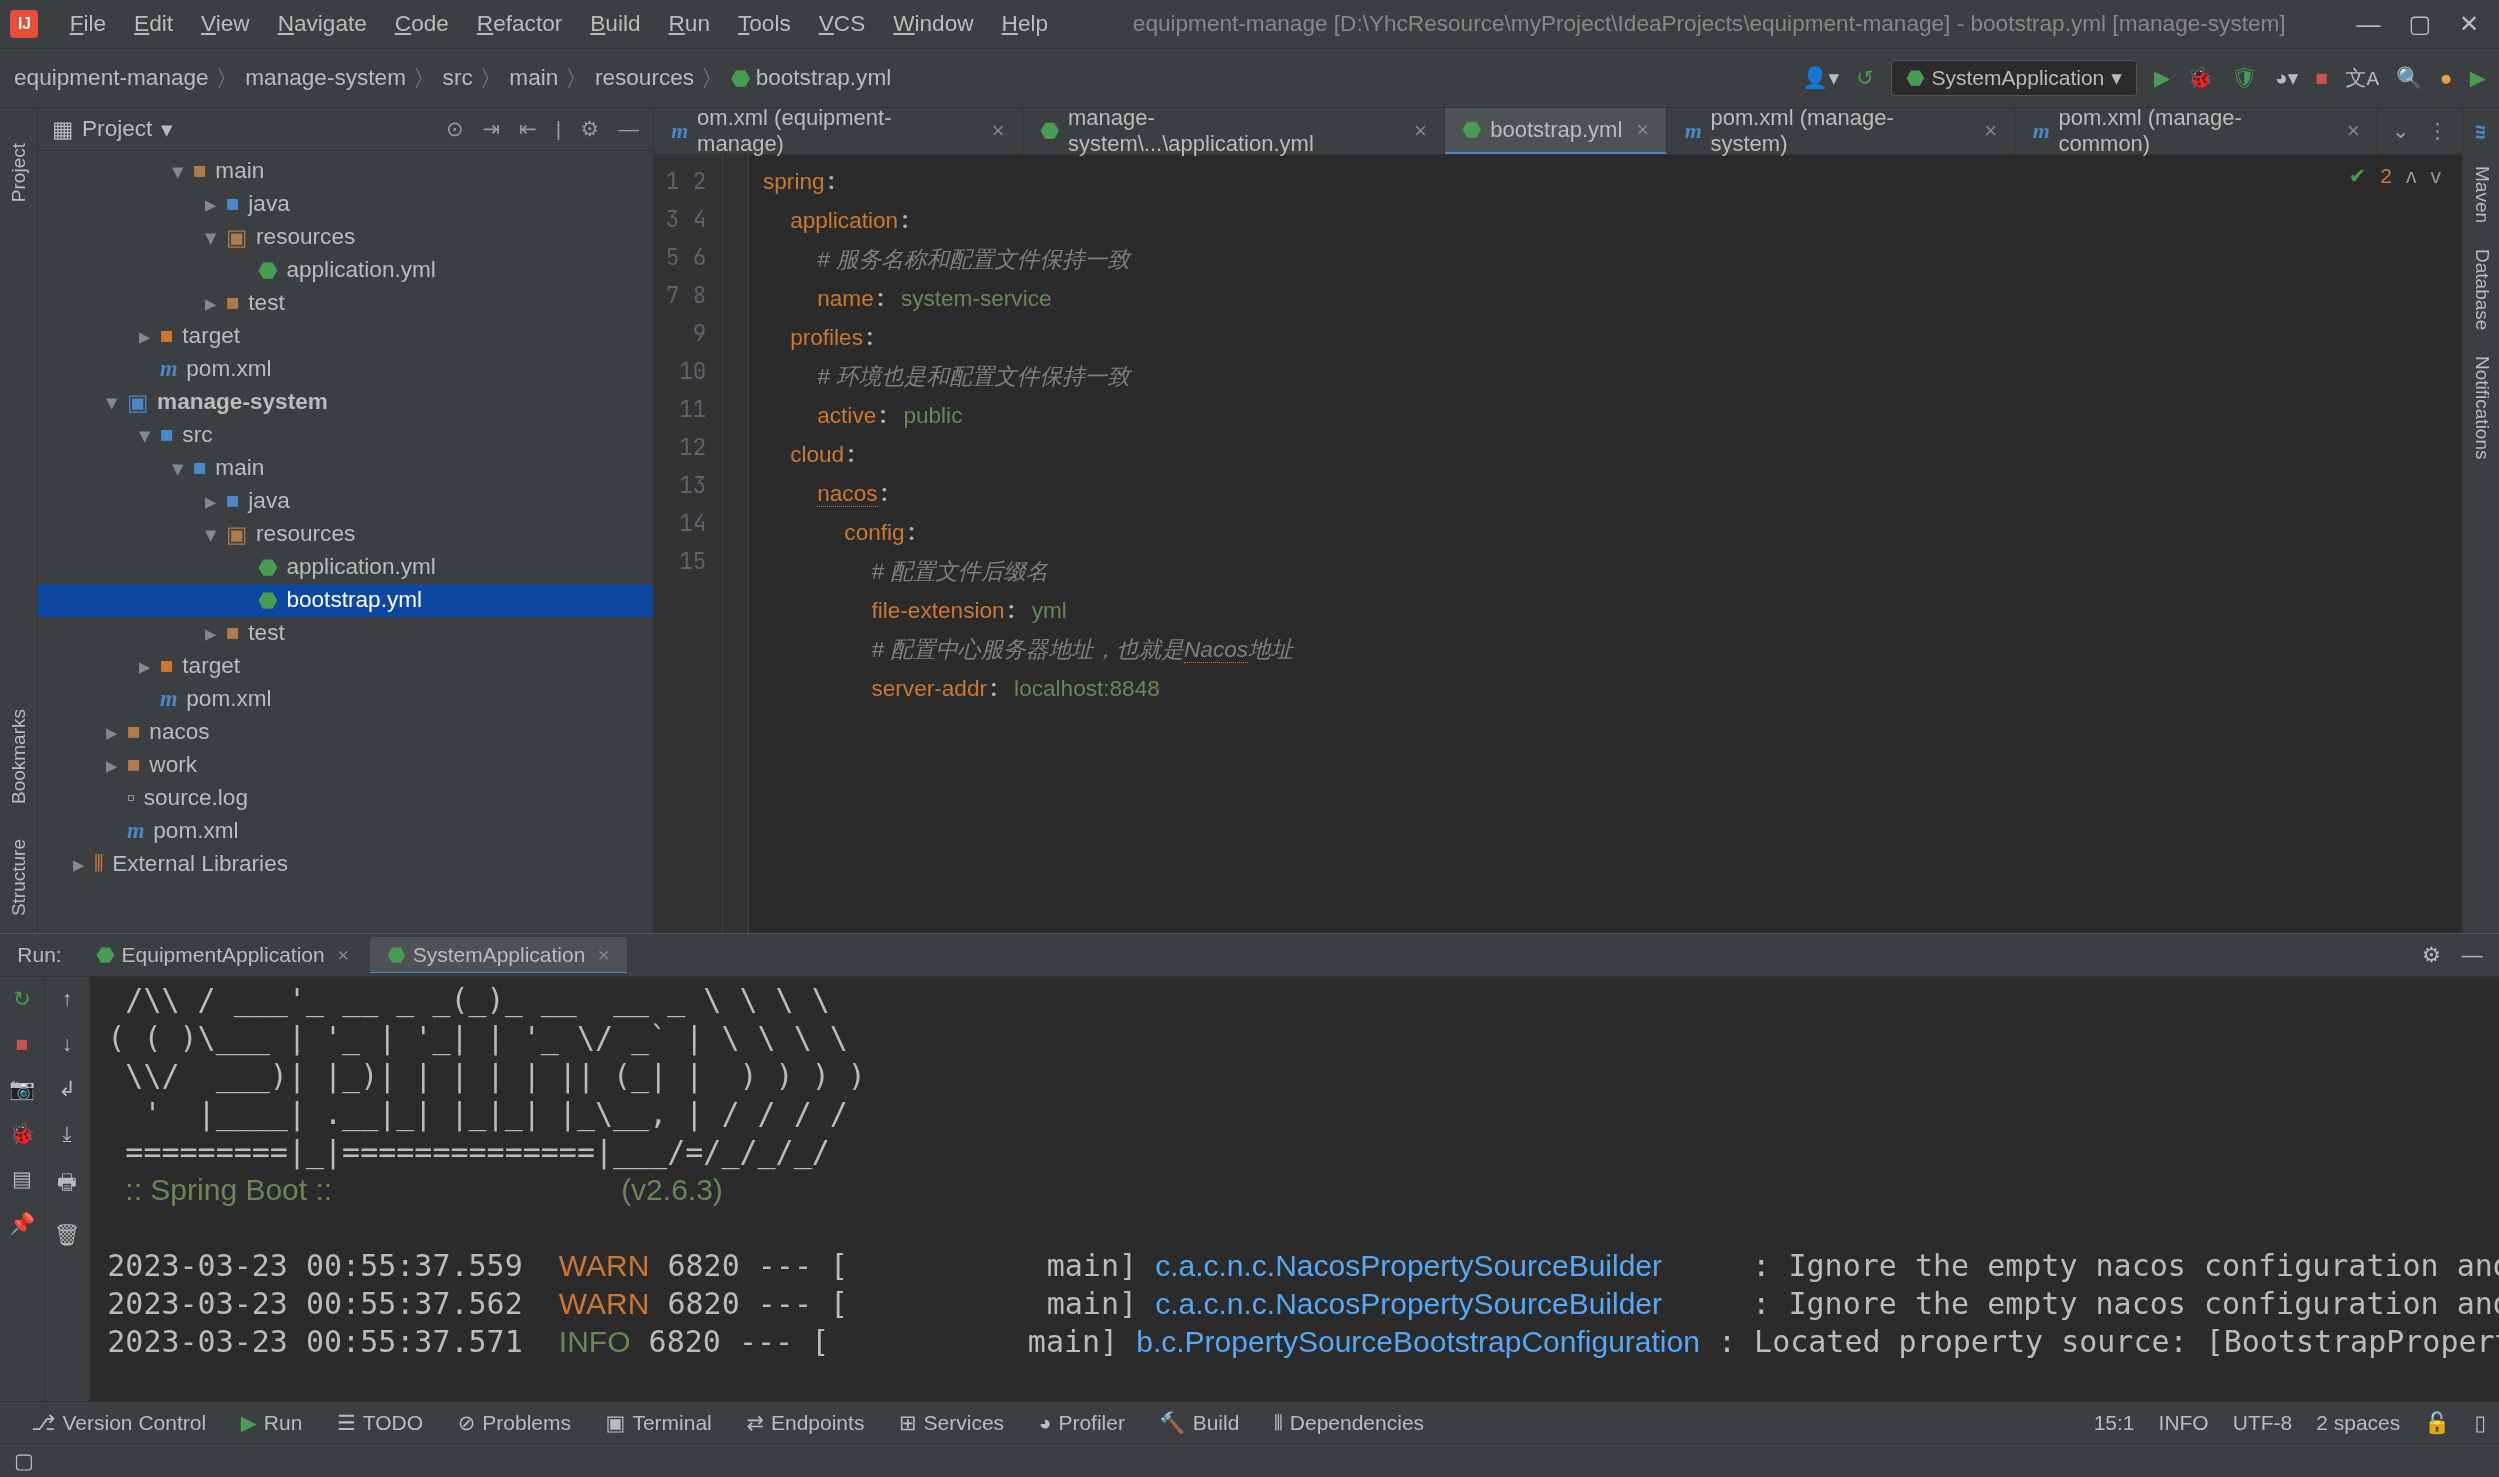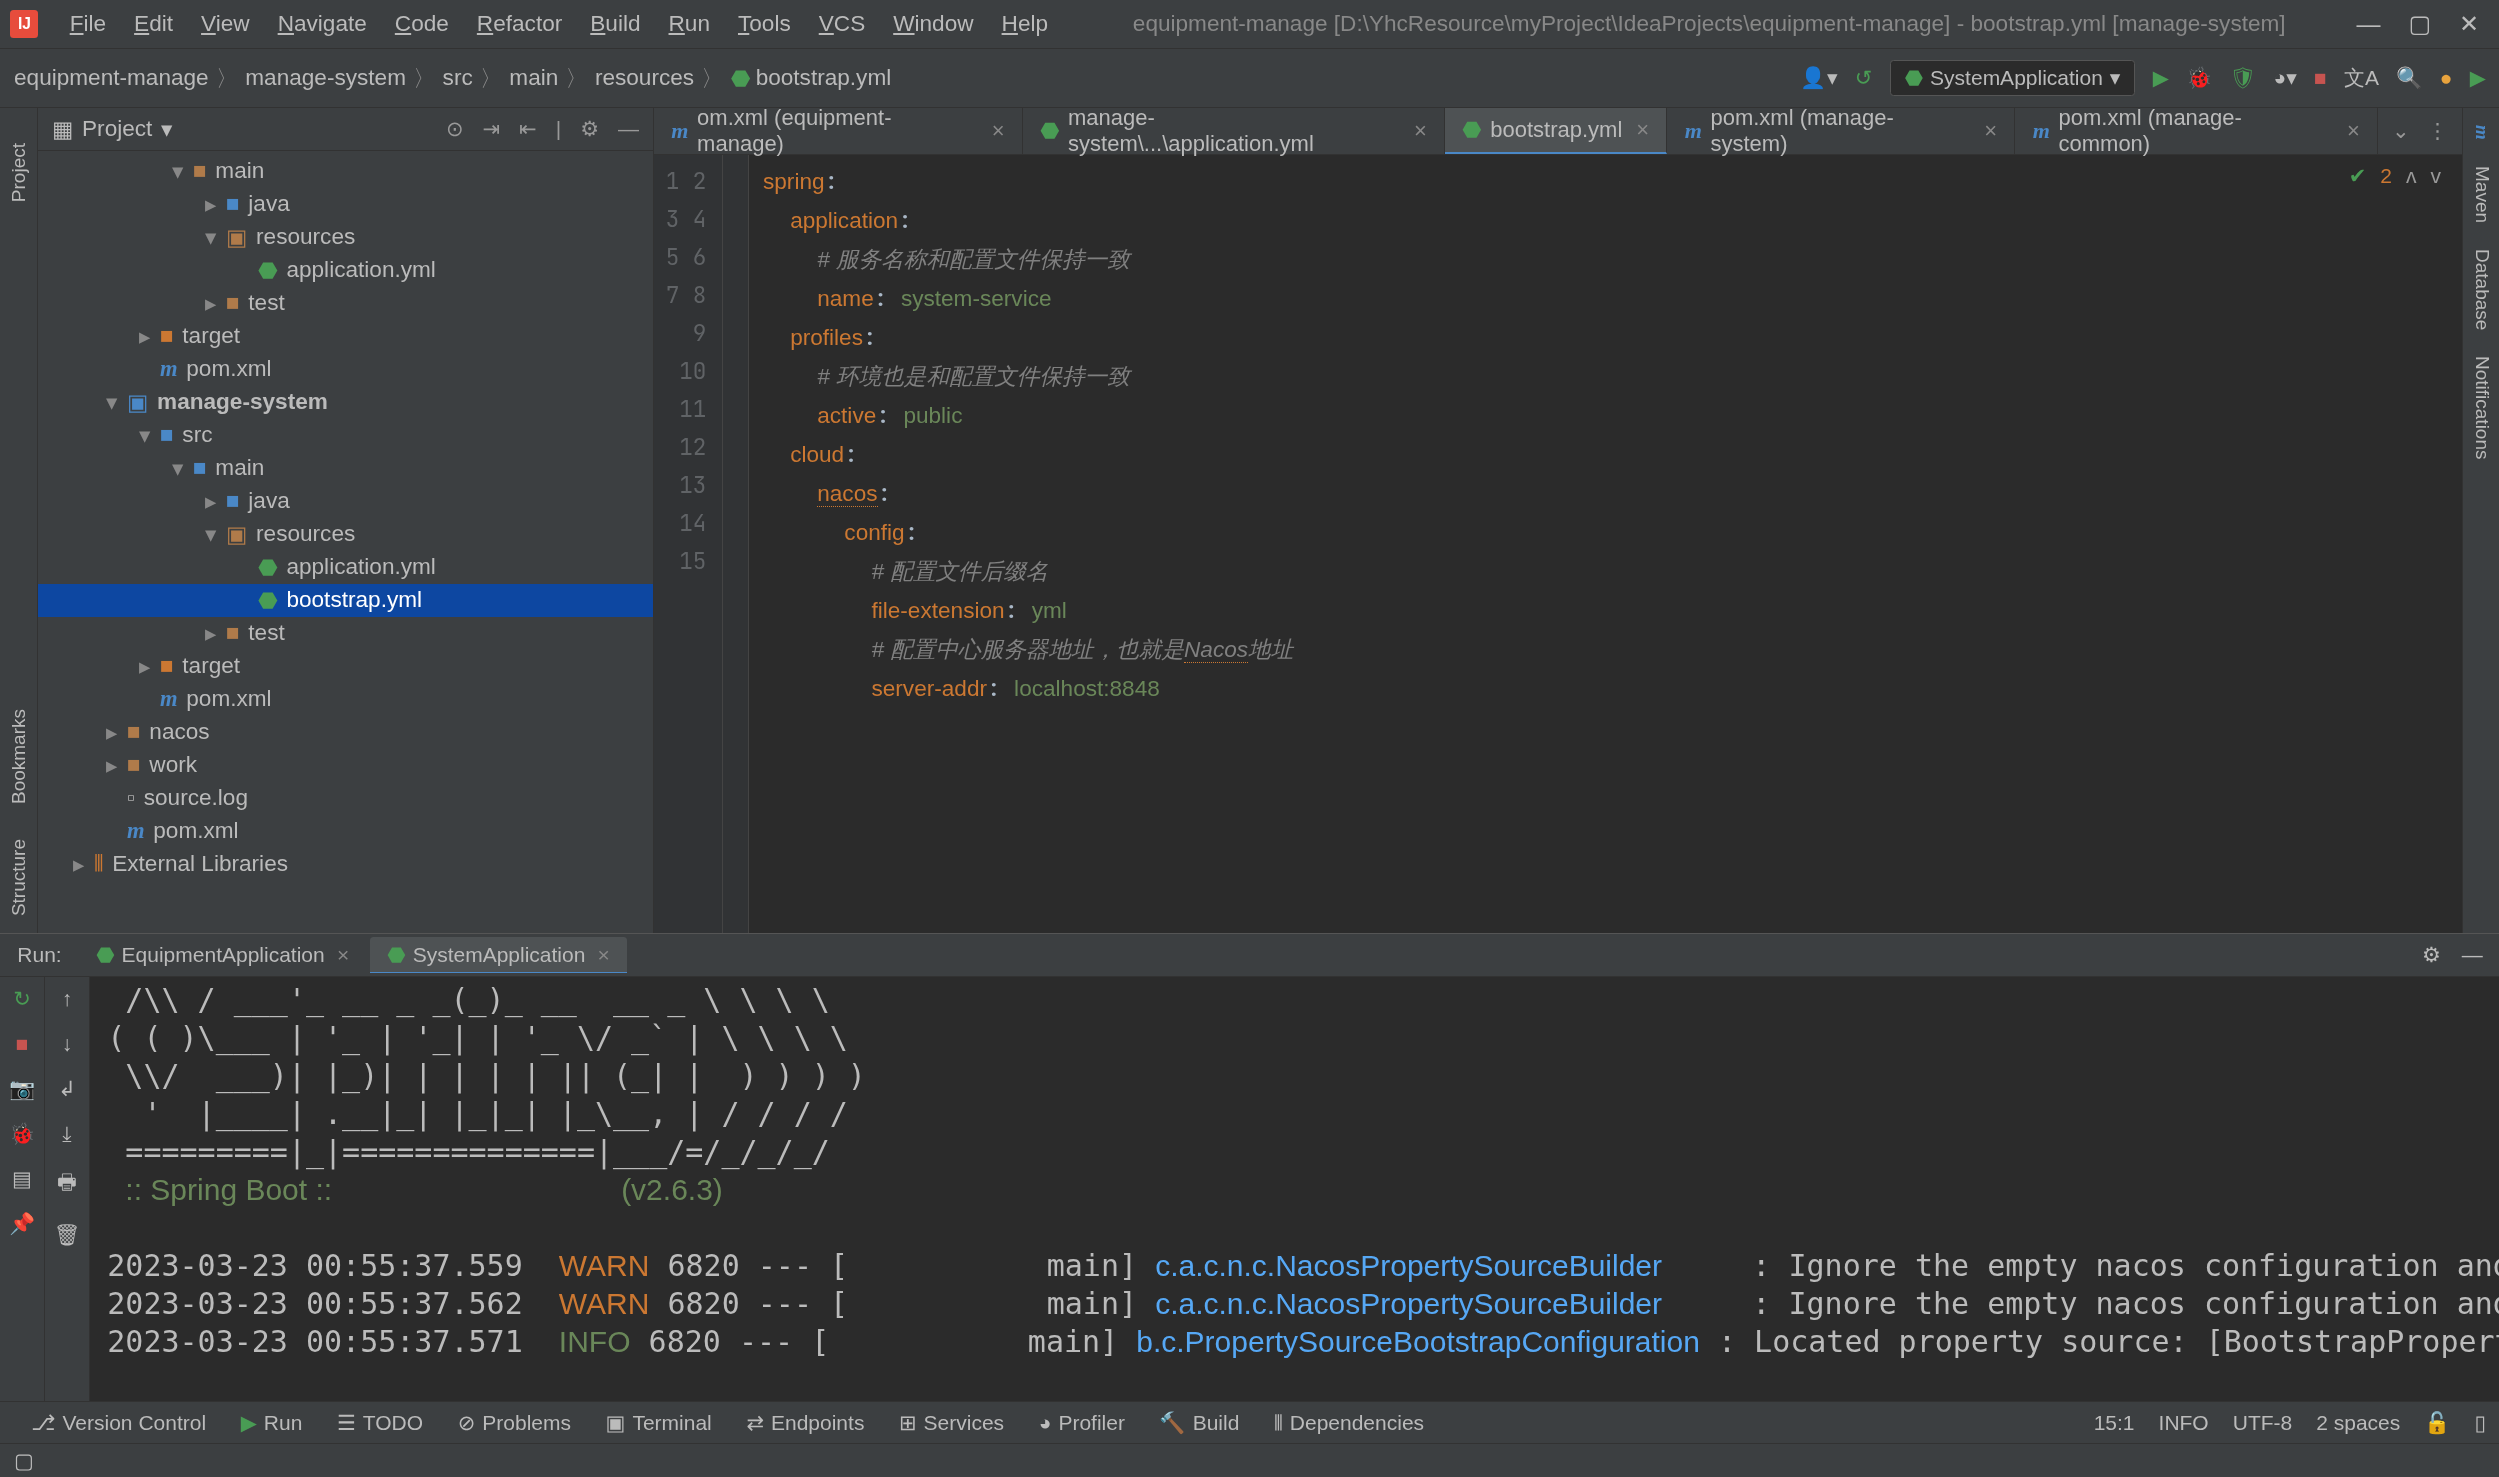--- a/index.html
+++ b/index.html
@@ -118,21 +118,21 @@
     <div class="run-config">
       <span style="color:#499c54;">⬣</span>
       <span>SystemApplication</span>
       <span>▾</span>
     </div>
     <span class="tb-icon" style="color:#499c54;">▶</span>
     <span class="tb-icon" style="color:#499c54;">🐞</span>
     <span class="tb-icon" style="color:#499c54;">🛡</span>
     <span class="tb-icon" style="color:#bbb;">◕▾</span>
     <span class="tb-icon" style="color:#c75450;">■</span>
-    <span class="tb-icon" style="color:#bbb;">文A</span>
+    <span class="tb-icon" style="color:#bbb;font-family:Liberation Mono, monospace;">文A</span>
     <span class="tb-icon" style="color:#bbb;">🔍</span>
     <span class="tb-icon" style="color:#e8a33d;">●</span>
     <span class="tb-icon" style="color:#499c54;">▶</span>
   </div>
 </div>
 
 <div class="content">
   <div class="left-gutter">
     <span class="left-gutter-label">Project</span>
     <span class="left-gutter-label" style="margin-top:auto;">Bookmarks</span>

